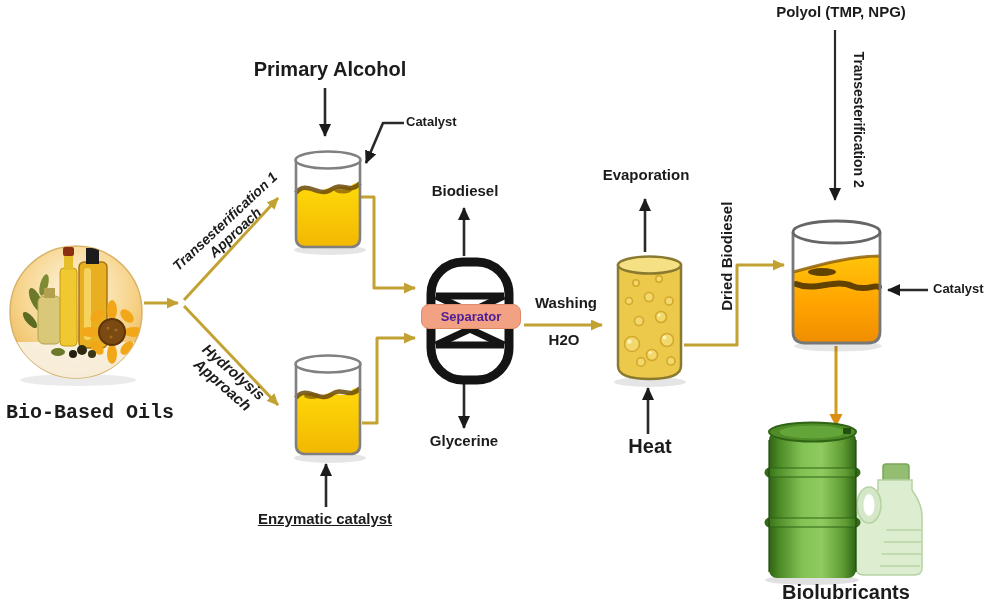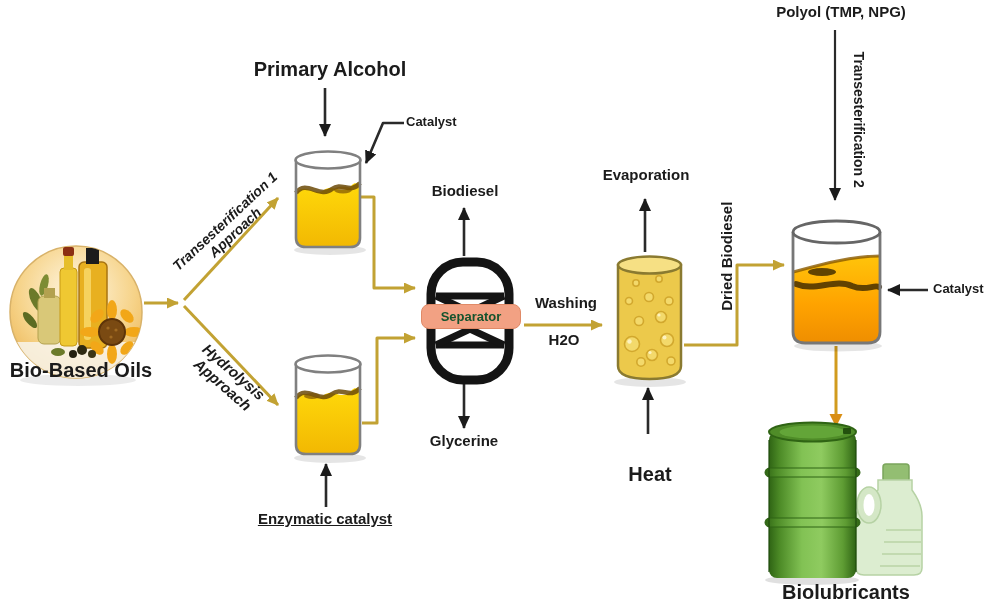--- a/index.html
+++ b/index.html
@@ -9,21 +9,21 @@
   .lbl{position:absolute;font-weight:bold;color:#1b1b1b;font-size:15px;
        text-align:center;line-height:1.1;white-space:nowrap;}
   .lbl.small{font-size:13px;}
   .lbl.big{font-size:20px;}
   .lbl.ital{font-style:italic;font-size:14px;}
   .rot-ccw{transform:rotate(-90deg);}
   .rot-cw{transform:rotate(90deg);}
   .sep-band{position:absolute;left:421px;top:304px;width:98px;height:23px;
       background:#f2a183;border:1px solid #e08a67;border-radius:8px;
       display:flex;align-items:center;justify-content:center;
-      font-weight:bold;font-size:13px;color:#14532d;}
+      font-weight:bold;font-size:13px;color:#4c1d95;}
 </style>
 </head>
 <body>
 
 <div class="canvas">
 
   <svg width="1000" height="609" viewBox="0 0 1000 609">
     <defs>
       <marker id="ay" markerUnits="userSpaceOnUse" markerWidth="14" markerHeight="12" refX="11" refY="5.5" orient="auto">
         <path d="M0,0 L12,5.5 L0,11 Z" fill="#c2a233"></path>
@@ -215,21 +215,21 @@
       <rect x="765" y="468" width="95" height="9" rx="4.5" fill="url(#gbarrel)" stroke="#2f6414" stroke-width="1"></rect>
       <rect x="765" y="518" width="95" height="9" rx="4.5" fill="url(#gbarrel)" stroke="#2f6414" stroke-width="1"></rect>
       <ellipse cx="812.5" cy="432" rx="43.5" ry="9.5" fill="#4f8c28" stroke="#2f6414" stroke-width="2"></ellipse>
       <ellipse cx="812.5" cy="432" rx="33" ry="6.5" fill="#63a538"></ellipse>
       <rect x="843" y="428" width="8" height="6" rx="1" fill="#23500e"></rect>
       <path d="M769,440 L769,572" stroke="#1e4a0c" stroke-width="2" opacity="0.6"></path>
       <path d="M856,440 L856,572" stroke="#1e4a0c" stroke-width="2" opacity="0.6"></path>
     </g>
   </svg>
 
-  <div class="lbl big" style="left:6px;top:359px;width:150px;">Bio-Based Oils</div>
+  <div class="lbl big" style="left:6px;top:402px;width:150px;font-family:Liberation Mono, monospace;">Bio-Based Oils</div>
 
   <div class="lbl ital" style="left:148px;top:212px;width:165px;transform:rotate(-43deg);">
     <div>Transesterification 1</div>
     <div>Approach</div>
   </div>
 
   <div class="lbl ital" style="left:158px;top:362px;width:140px;transform:rotate(41deg);font-size:15px;">
     <div>Hydrolysis</div>
     <div>Approach</div>
   </div>
@@ -244,21 +244,21 @@
 
   <div class="lbl" style="left:405px;top:183px;width:120px;">Biodiesel</div>
 
   <div class="lbl" style="left:404px;top:433px;width:120px;">Glycerine</div>
 
   <div class="lbl" style="left:516px;top:295px;width:100px;">Washing</div>
   <div class="lbl" style="left:514px;top:332px;width:100px;">H2O</div>
 
   <div class="lbl" style="left:576px;top:167px;width:140px;">Evaporation</div>
 
-  <div class="lbl big" style="left:600px;top:435px;width:100px;margin-top:28px;">Heat</div>
+  <div class="lbl big" style="left:600px;top:435px;width:100px;">Heat</div>
 
   <div class="lbl rot-ccw" style="left:647px;top:248px;width:160px;">Dried Biodiesel</div>
 
   <div class="lbl" style="left:741px;top:4px;width:200px;">Polyol (TMP, NPG)</div>
 
   <div class="lbl rot-cw" style="left:763px;top:112px;width:190px;font-size:14px;">Transesterification 2</div>
 
   <div class="lbl small" style="left:933px;top:282px;width:70px;text-align:left;">Catalyst</div>
 
   <div class="lbl big" style="left:766px;top:581px;width:160px;">Biolubricants</div>

